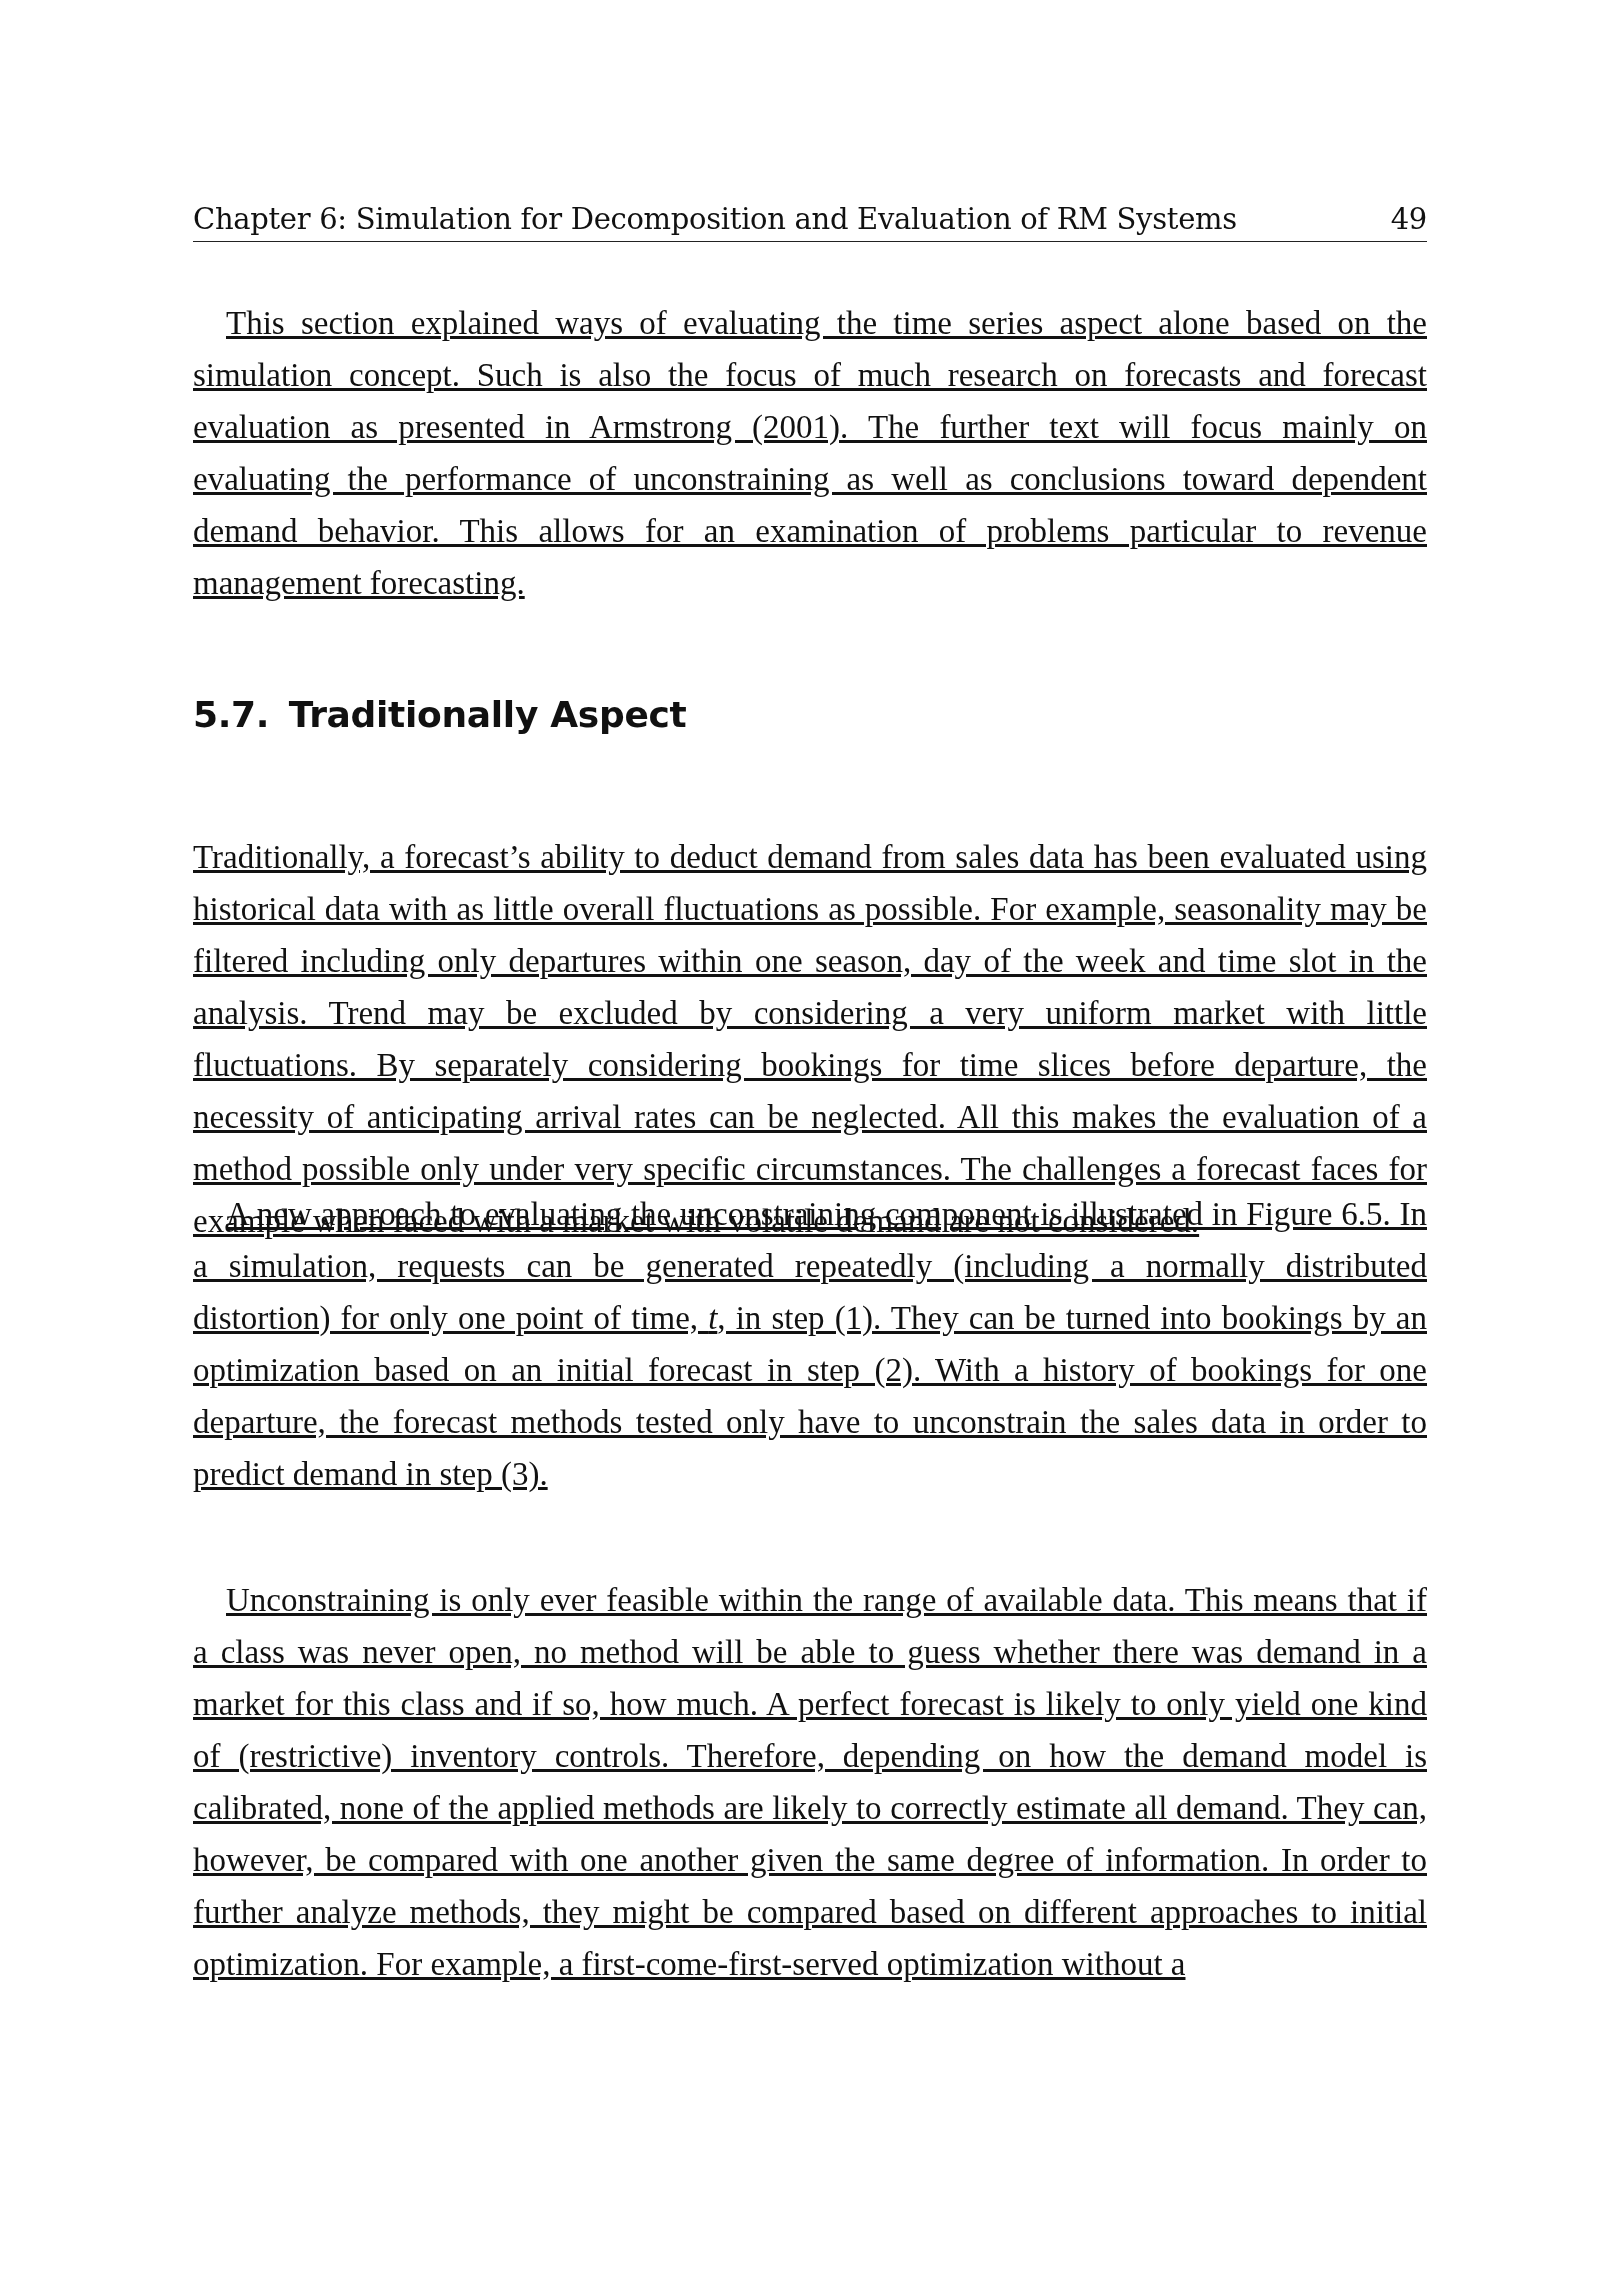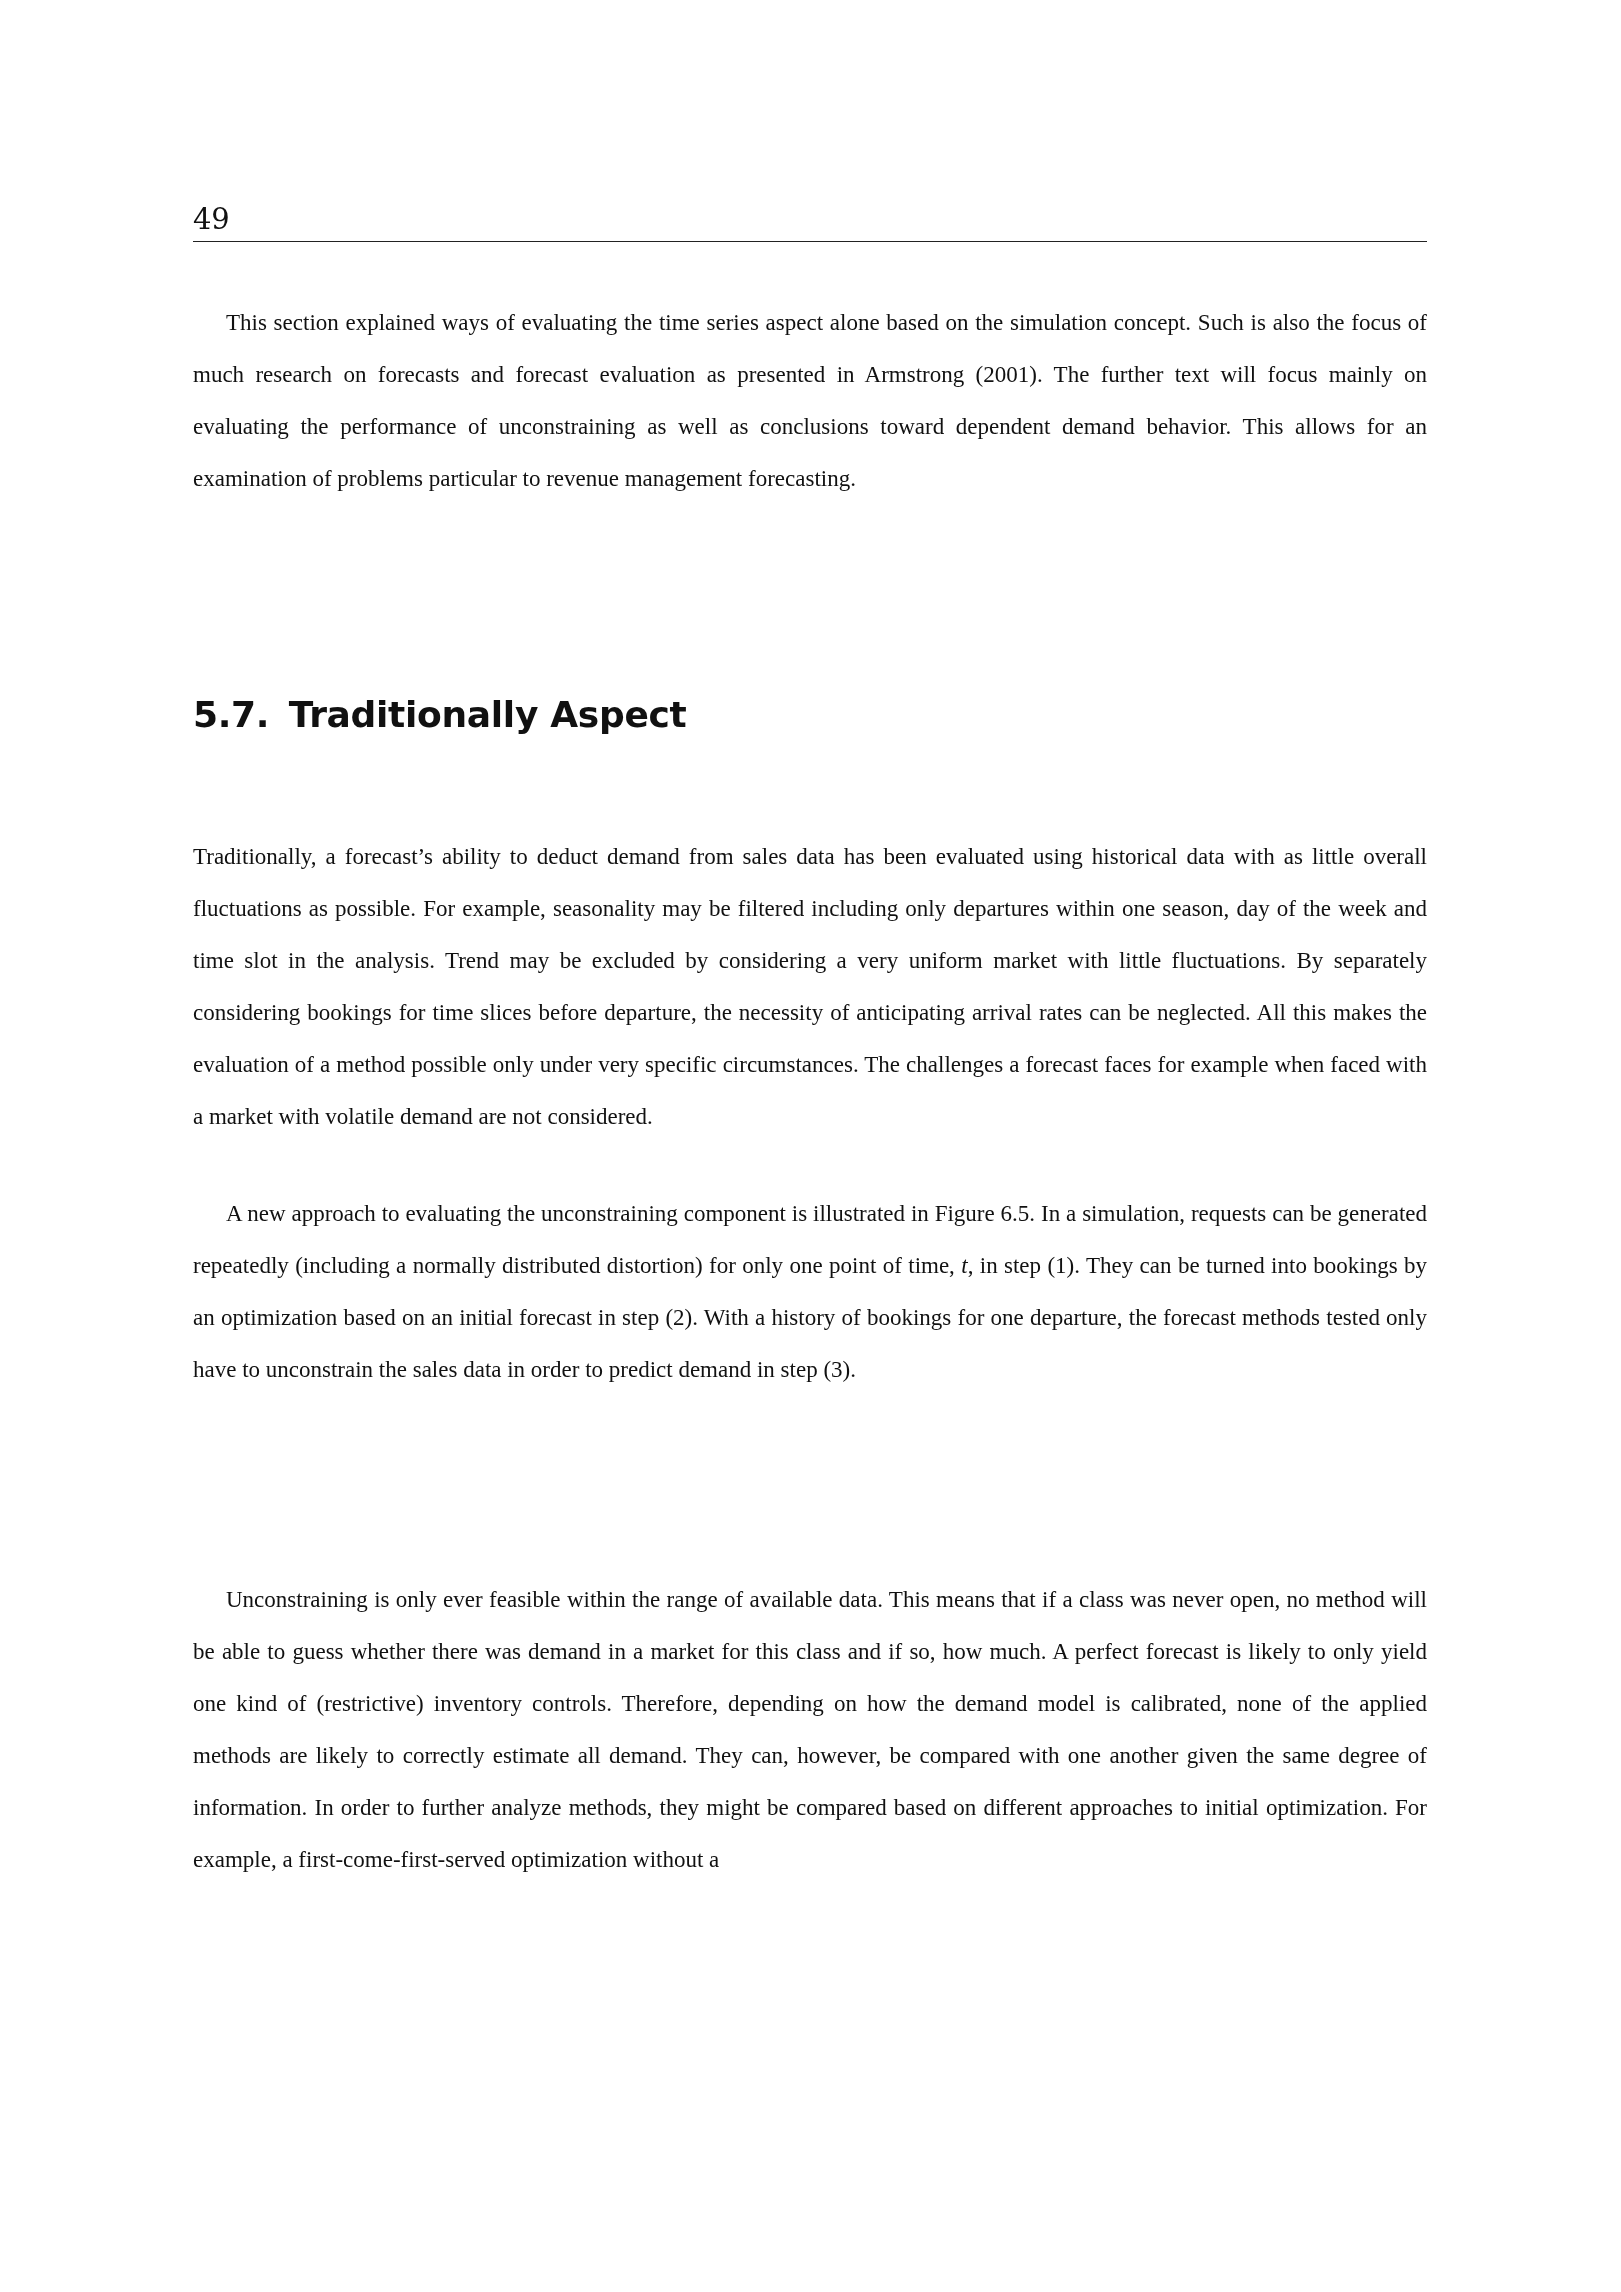--- a/index.html
+++ b/index.html
@@ -8,43 +8,44 @@
   .running-head {
     position: absolute; top: 196px; left: 0; width: 1234px; height: 45px;
     border-bottom: 1.6px solid #222;
     font-family: "DejaVu Serif", "Liberation Serif", serif;
     font-size: 29px; line-height: 43px;
     display: flex; justify-content: space-between; align-items: flex-end;
   }
   .running-head span { letter-spacing: -0.3px; }
   .body-text {
     font-family: "Liberation Serif", "DejaVu Serif", serif;
-    font-size: 23px; line-height: 52px;
+    font-size: 33px; line-height: 52px;
     text-align: justify; text-align-last: left;
-    hyphens: none; margin: 0;
+    hyphens: none; margin: 0; text-decoration: underline;
   }
   .indent { text-indent: 33px; }
   #p1 { position: absolute; top: 297px; left: 0; width: 1234px; }
   #h64 {
     position: absolute; top: 689px; left: 0; margin: 0;
     font-family: "DejaVu Sans", "Liberation Sans", sans-serif;
     font-weight: bold; font-size: 36px; line-height: 51px; letter-spacing: -0.3px;
   }
   #h64 .num { margin-right: 19.6px; }
   #p2 { position: absolute; top: 831px; left: 0; width: 1234px; }
   #p3 { position: absolute; top: 1188px; left: 0; width: 1234px; }
   #p4 { position: absolute; top: 1574px; left: 0; width: 1234px; }
   .math { font-style: italic; }
 </style>
 </head>
 <body>
 
 <div class="page">
 
   <div class="running-head">
+    <span>Chapter 6: Simulation for Decomposition and Evaluation of RM Systems</span>
     <span>49</span>
   </div>
 
   <p id="p1" class="body-text indent">This section explained ways of evaluating the time series aspect alone based on the simulation concept. Such is also the focus of much research on forecasts and forecast evaluation as presented in Armstrong (2001). The further text will focus mainly on evaluating the performance of unconstraining as well as conclusions toward dependent demand behavior. This allows for an examination of problems particular to revenue management forecasting.</p>
 
   <h2 id="h64">
     <span class="num">5.7.</span><span>Traditionally Aspect</span>
   </h2>
 
   <p id="p2" class="body-text">Traditionally, a forecast’s ability to deduct demand from sales data has been evaluated using historical data with as little overall fluctuations as possible. For example, seasonality may be filtered including only departures within one season, day of the week and time slot in the analysis. Trend may be excluded by considering a very uniform market with little fluctuations. By separately considering bookings for time slices before departure, the necessity of anticipating arrival rates can be neglected. All this makes the evaluation of a method possible only under very specific circumstances. The challenges a forecast faces for example when faced with a market with volatile demand are not considered.</p>

